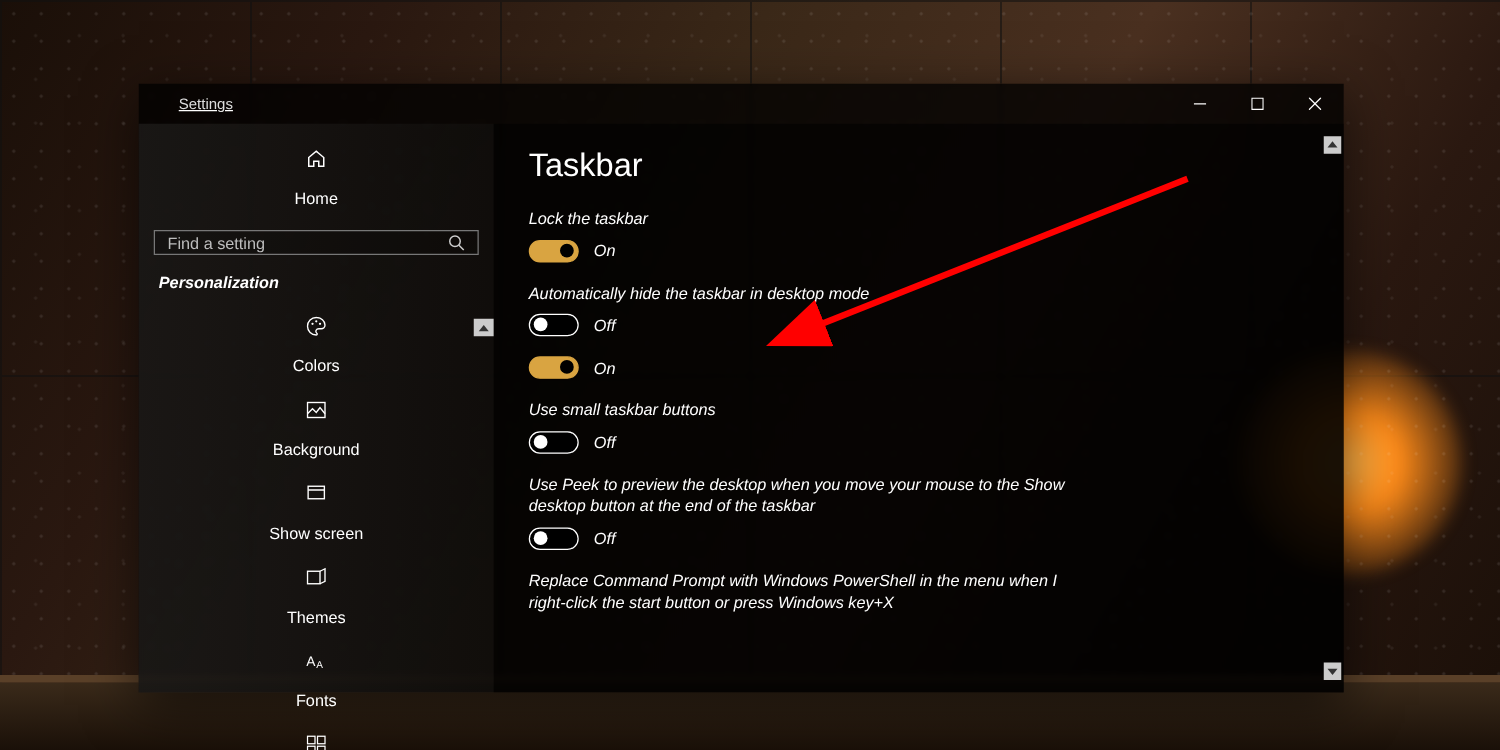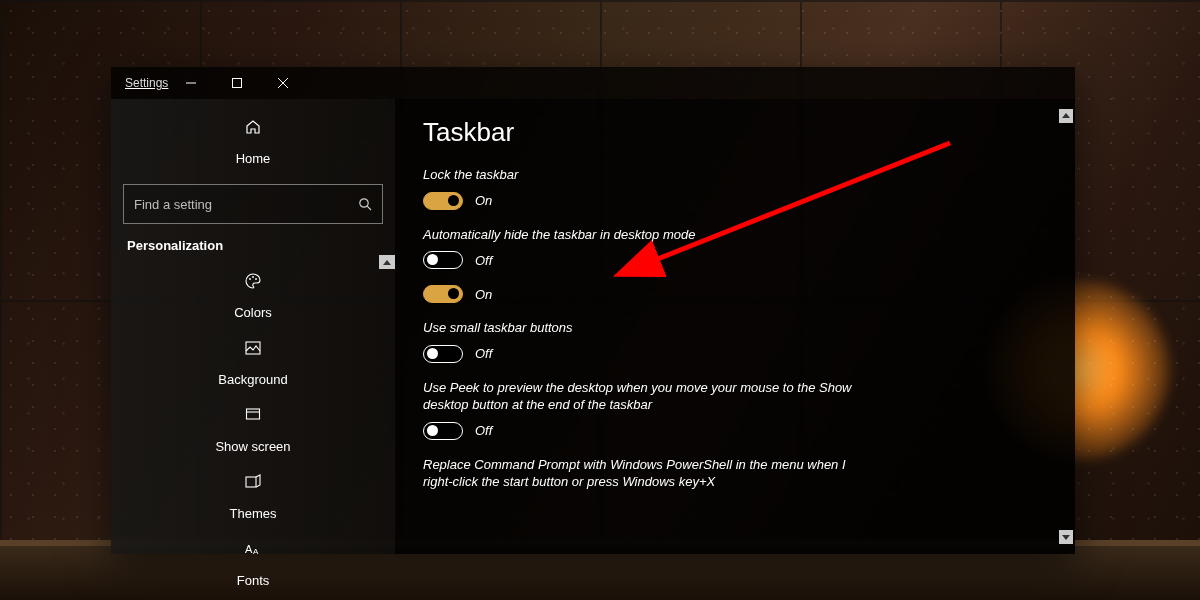--- a/index.html
+++ b/index.html
@@ -39,22 +39,22 @@
 
 
 .window {
   position: absolute; left: 111px; top: 67px; width: 964px; height: 487px;
   background: rgba(0,0,0,0.78); color: #fff;
   box-shadow: 0 10px 40px rgba(0,0,0,0.6);
   display: flex; flex-direction: column;
   backdrop-filter: blur(2px);
 }
 .titlebar {
-  height: 32px; display: flex; align-items: center; 
-  padding-left: 14px;
+  height: 32px; display: flex; align-items: center; justify-content: space-between;
+  padding-left: 32px;
   text-decoration: underline;
 }
 .titlebar-title { font-size: 12px; color: #ddd; }
 .win-controls { display: flex; }
 .win-btn { width: 46px; height: 32px; display: flex; align-items: center; justify-content: center; }
 .win-btn svg { width: 10px; height: 10px; }
 
 .body { flex: 1; display: flex; min-height: 0; }
 
 
@@ -65,29 +65,29 @@
 }
 .home-row, .nav-item {
   display: flex; align-items: center; gap: 16px;
   padding: 10px 16px; font-size: 13px; color: #fff; flex-direction: column;
 }
 .home-row { margin: 2px 0 8px 0; }
 .icon-slot { width: 16px; height: 16px; display: flex; align-items: center; justify-content: center; }
 .search-wrap { padding: 0 12px 14px 12px; }
 .search {
   display: flex; align-items: center; justify-content: space-between;
-  border: 1px solid #777; padding: 6px 10px; height: 40px;
+  border: 1px solid #777; padding: 6px 10px; height: 20px;
   background: rgba(0,0,0,0.15);
 }
 .search input {
   background: transparent; border: none; outline: none; color: #ccc;
   font-size: 13px; width: 100%;
 }
 .search input::placeholder { color: #bdbdbd; }
-.section-header { padding: 0 16px 10px 16px; font-size: 13px; font-weight: 600; }
+.section-header { padding: 0 16px 10px 16px; font-size: 13px; font-weight: 600; font-style: italic; }
 .sidebar-scroll {
   position: absolute; right: 0; top: 156px; width: 16px; height: 14px;
   background: #ccc;
 }
 .sidebar-scroll::before {
   content: ""; position: absolute; left: 4px; top: 5px;
   border-left: 4px solid transparent; border-right: 4px solid transparent; border-bottom: 5px solid #333;
 }
 
 

